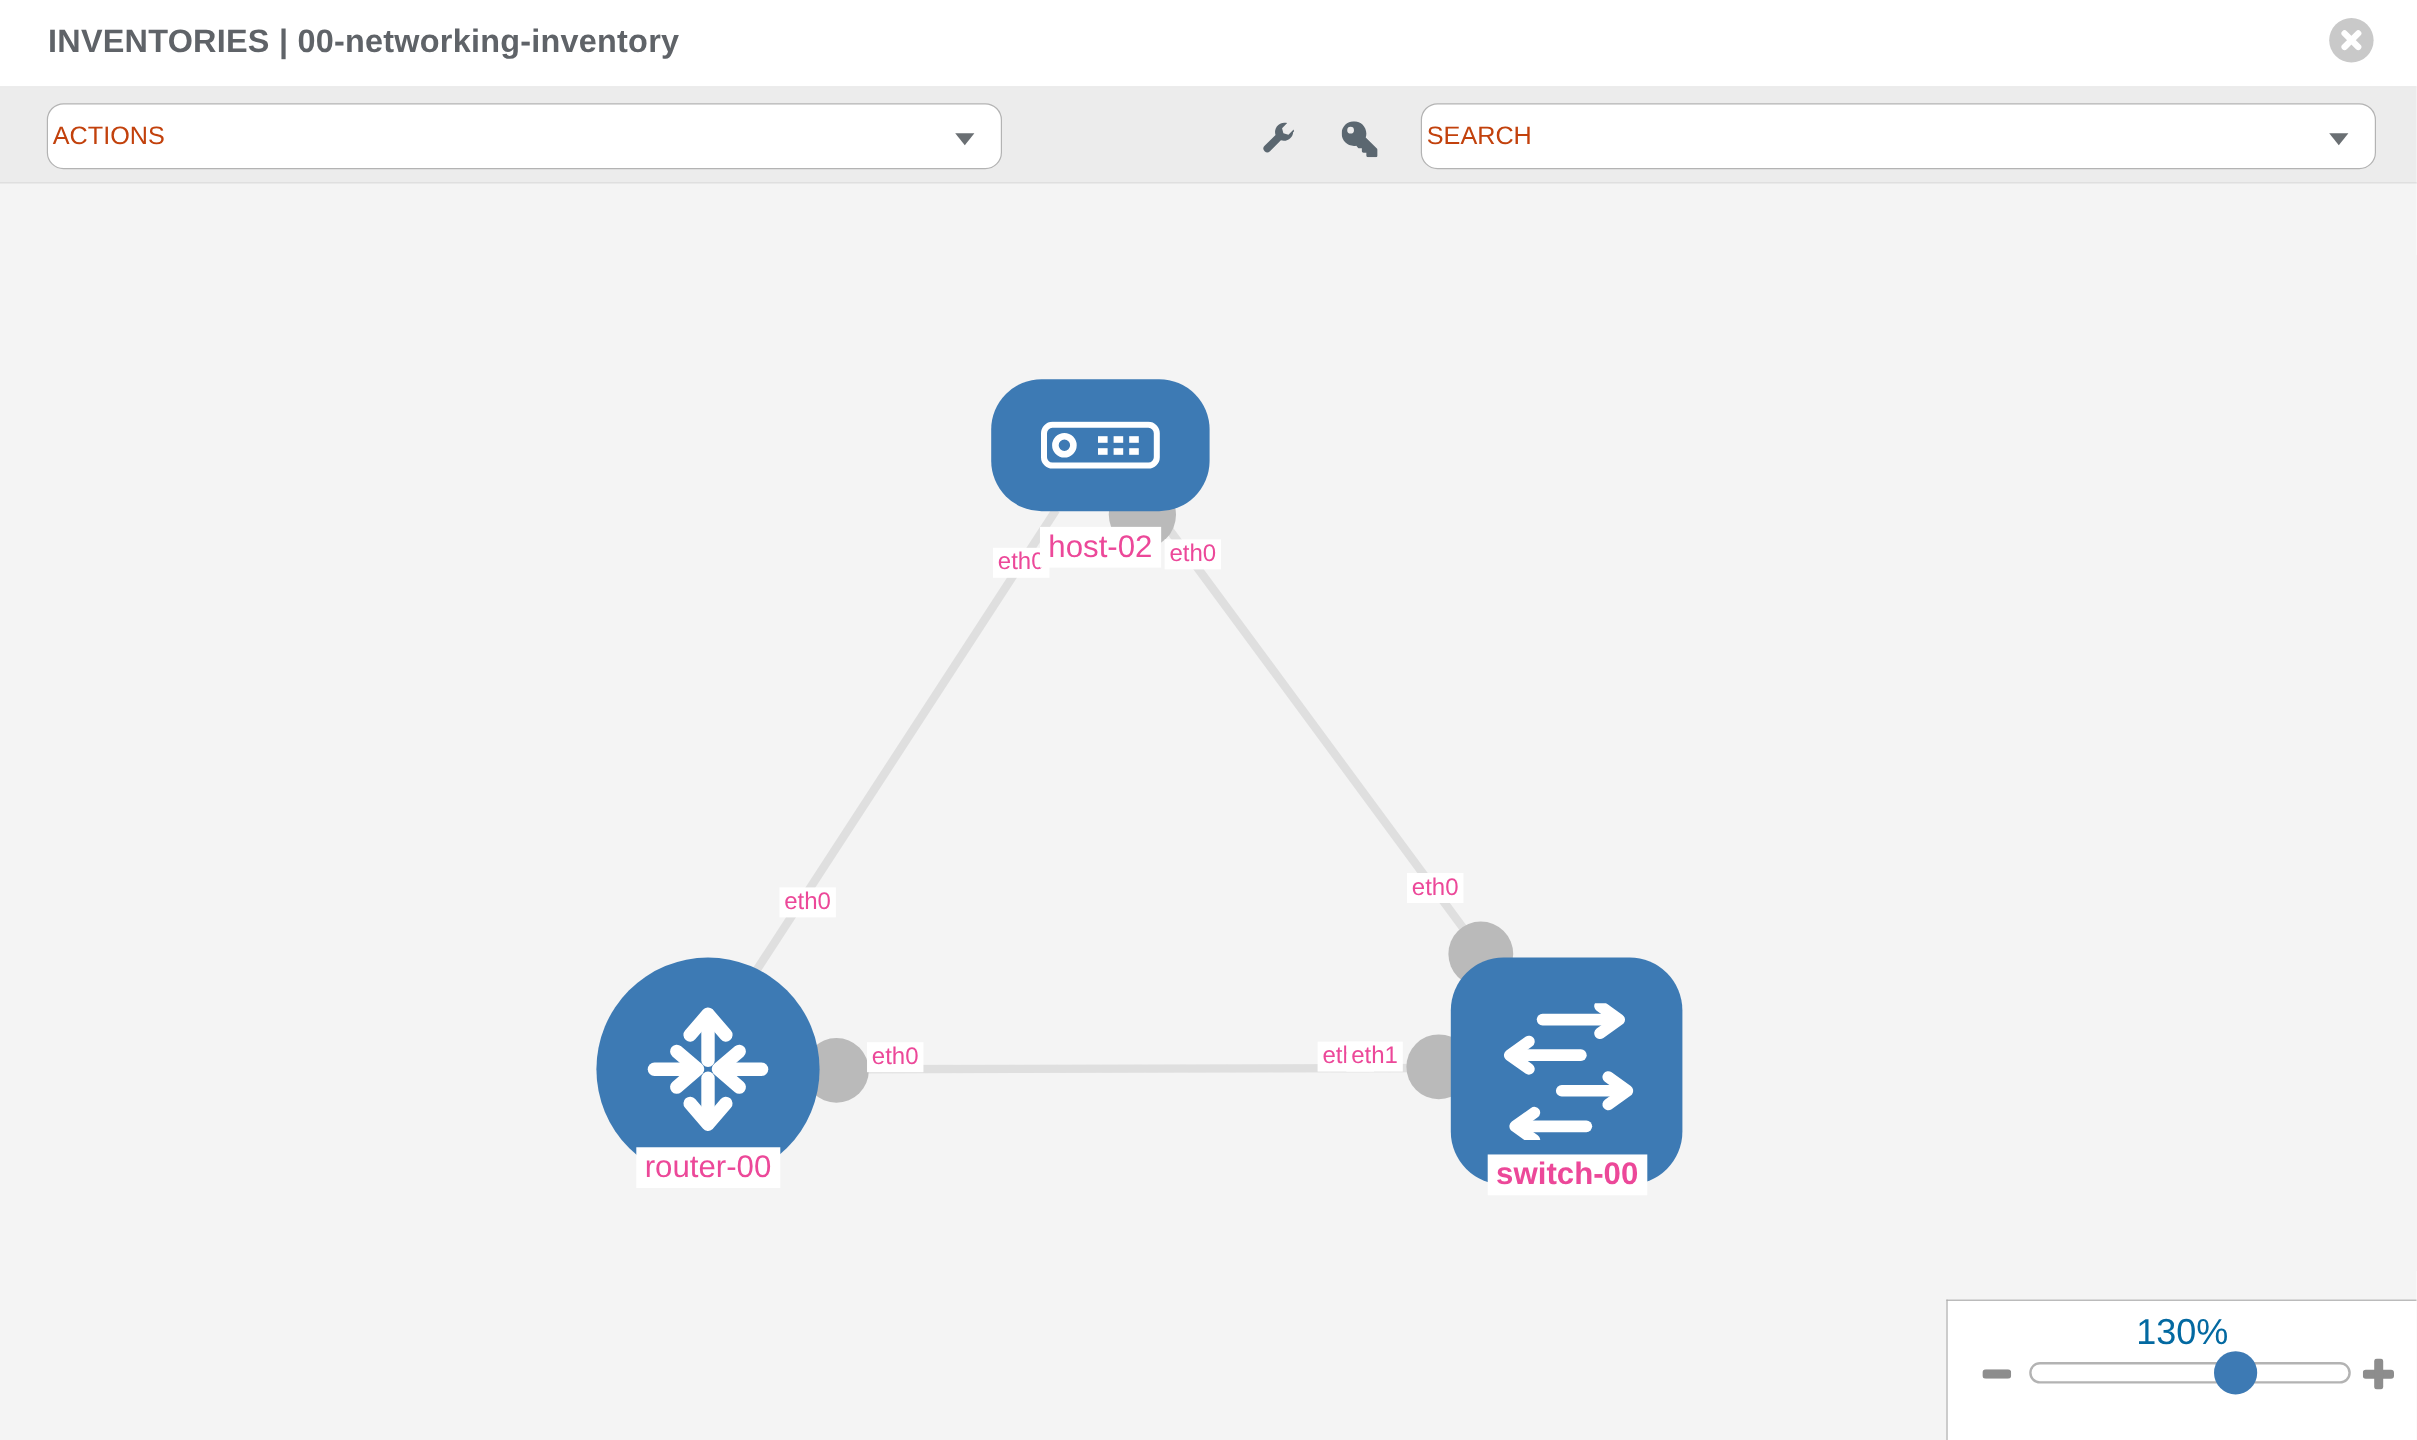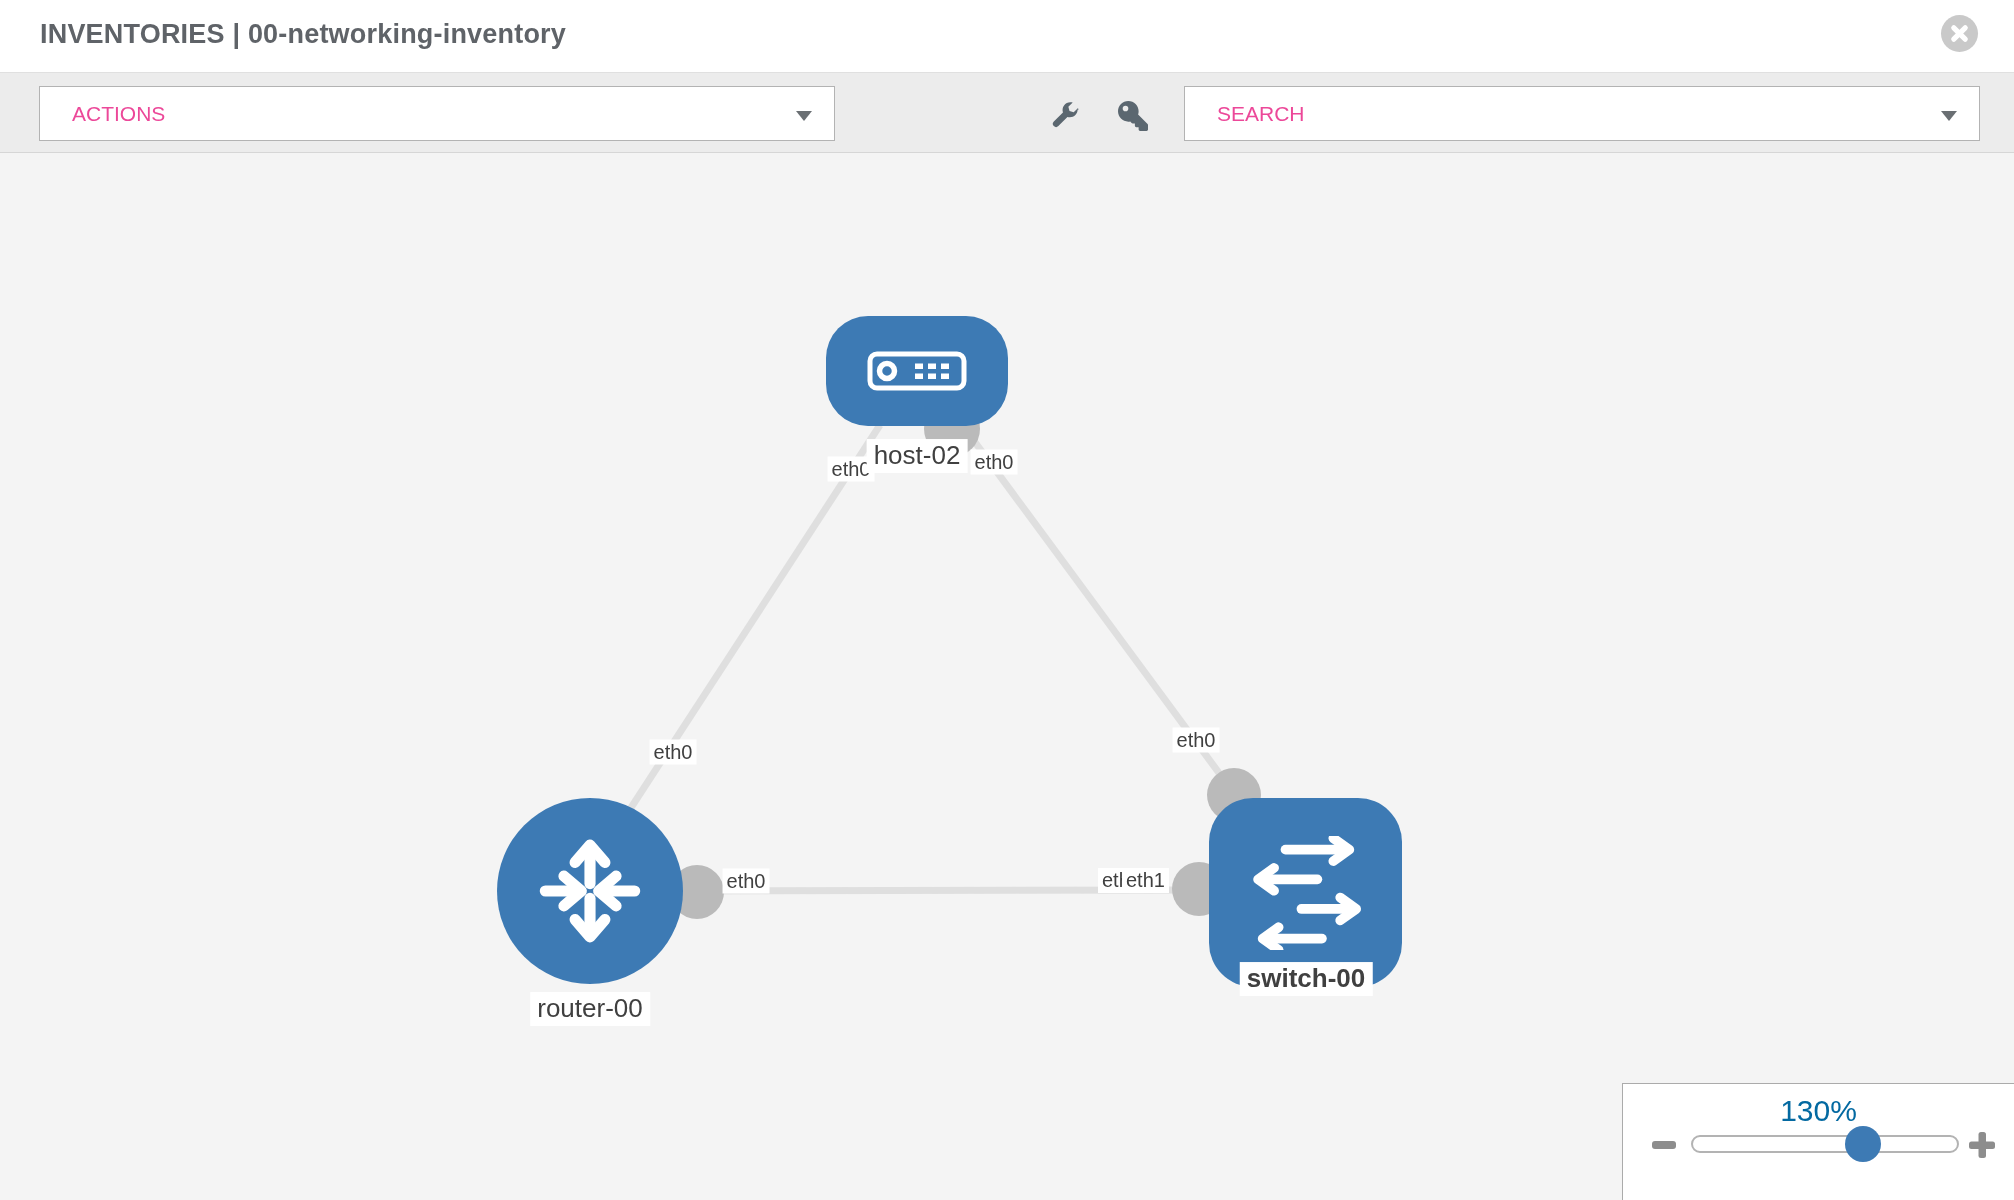--- a/index.html
+++ b/index.html
@@ -12,39 +12,39 @@
   .page-title { position:absolute; left:40px; top:19px; font-size:27px; font-weight:700;
     color:#5f6368; letter-spacing:.2px; }
   .close-btn { position:absolute; right:36px; top:15px; width:37px; height:37px;
     border-radius:50%; background:#c9c9c9; cursor:pointer;
     display:flex; align-items:center; justify-content:center; }
 
   
   .toolbar { position:relative; width:100%; height:80px; background:#ececec;
     border-bottom:1px solid #d6d6d6; }
   .select { position:absolute; top:13px; height:55px; background:#fff;
-    border:1px solid #b3b3b3; border-radius:0; display:flex; align-items:center;
-    padding:0 32px; font-size:21px; color:#ec4899; cursor:pointer; }
+    border:1px solid #b3b3b3; border-radius:14px; display:flex; align-items:center;
+    padding:0 4px; font-size:21px; color:#c2410c; cursor:pointer; }
   .select .caret { position:absolute; right:22px; top:24px; width:0; height:0;
     border-left:8px solid transparent; border-right:8px solid transparent;
     border-top:10px solid #6a6f73; }
   .actions-select { left:39px; width:796px; }
   .search-select { left:1184px; width:796px; }
   .tool-icon-btn { position:absolute; top:26px; width:34px; height:34px; cursor:pointer;
     display:flex; align-items:center; justify-content:center; }
   .wrench-btn { left:1048px; }
   .key-btn { left:1116px; }
 
   
   .canvas { position:relative; width:100%; height:1047px; background:#f4f4f4; overflow:hidden; }
   .links-layer { position:absolute; left:0; top:0; z-index:1; }
   .port { position:absolute; border-radius:50%; background:#bababa; z-index:2; }
   .node { position:absolute; background:#3d7ab4; z-index:3; display:flex;
     align-items:center; justify-content:center; cursor:pointer; }
-  .chip { position:absolute; background:#ffffff; color:#404040; z-index:4;
+  .chip { position:absolute; background:#ffffff; color:#ec4899; z-index:4;
     white-space:nowrap; line-height:1.15; }
   .if-chip { font-size:20px; padding:1px 4px; }
   .node-name { font-size:26px; padding:2px 7px; }
   .centered { transform:translate(-50%,-50%); }
 
   
   .zoom-panel { position:absolute; left:1622px; top:930px; width:392px; height:117px;
     background:#ffffff; border-left:1px solid #ababab; border-top:1px solid #ababab; z-index:5; }
   .zoom-value { position:absolute; left:0; right:0; top:10px; text-align:center;
     font-size:30px; color:#0369a1; }
@@ -164,21 +164,21 @@
 
   <div class="chip if-chip centered" style="left:851px; top:316px;">eth0</div>
   <div class="chip if-chip centered" style="left:994px; top:309px;">eth0</div>
   <div class="chip if-chip centered" style="left:673px; top:599px;">eth0</div>
   <div class="chip if-chip centered" style="left:746px; top:728px;">eth0</div>
   <div class="chip if-chip" style="left:1098px; top:715px; z-index:4;">eth1</div>
   <div class="chip if-chip" style="left:1122px; top:715px; z-index:5;">eth1</div>
   <div class="chip if-chip centered" style="left:1196px; top:587px;">eth0</div>
 
   <div class="chip node-name centered" style="left:917px; top:303px; z-index:6;">host-02</div>
-  <div class="chip node-name centered" style="left:590px; top:856px;text-align:center;">router-00</div>
+  <div class="chip node-name centered" style="left:590px; top:820px;text-align:center;">router-00</div>
   <div class="chip node-name centered" style="left:1306px; top:826px;font-weight:bold;">switch-00</div>
 
   <div class="zoom-panel">
     <div class="zoom-value">130%</div>
     <div class="zoom-btn zoom-minus">
       <span>
         <svg width="24" height="8" viewBox="0 0 24 8">
             <rect x="0" y="0" width="24" height="8" rx="3" fill="#8d8d8d"></rect>
           </svg>
       </span>

